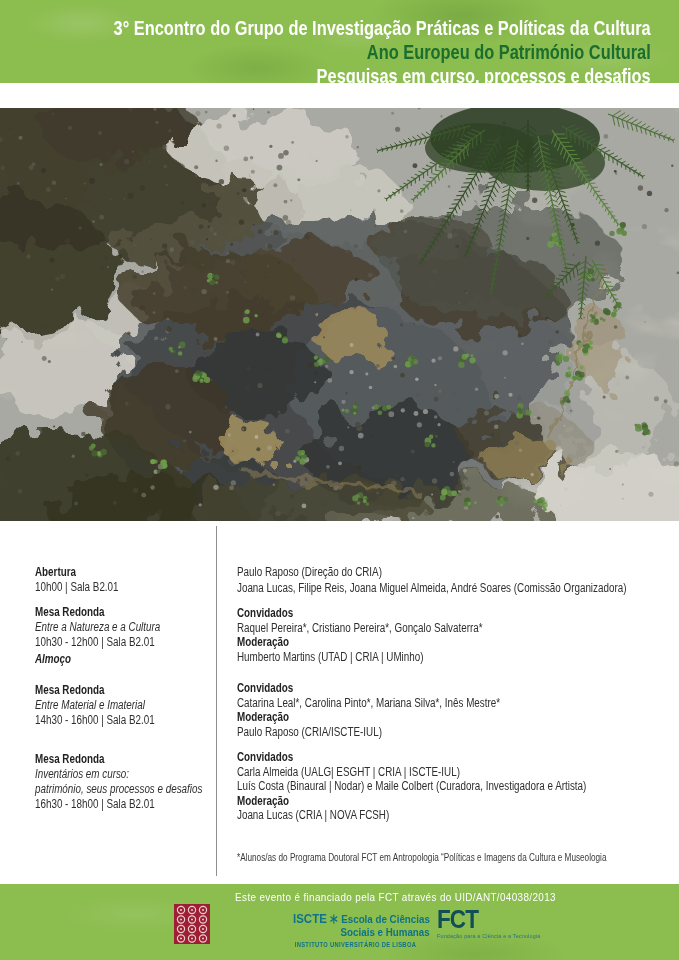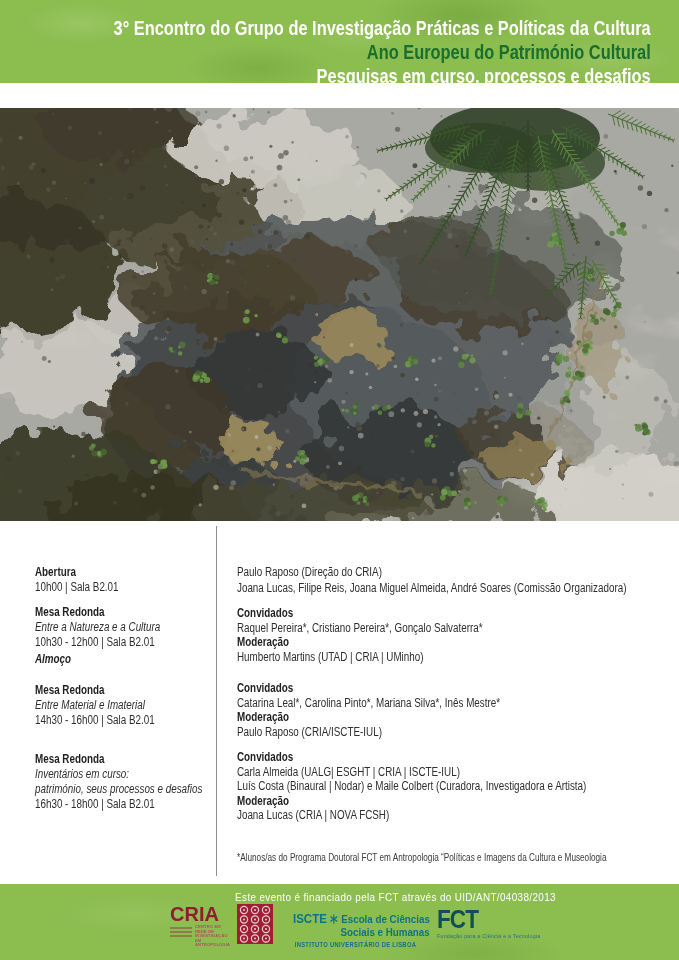--- a/index.html
+++ b/index.html
@@ -1397,31 +1397,20 @@
         <div>Joana Lucas (CRIA | NOVA FCSH)</div>
       </div>
       <div class="footnote">*Alunos/as do Programa Doutoral FCT em Antropologia “Políticas e Imagens da Cultura e Museologia</div>
     </div>
   </div>
 
   <div class="ftr">
     <div class="funding">Este evento é financiado pela FCT através do UID/ANT/04038/2013</div>
 
     <div class="logo-cria">
-      <div>
-        <div class="cria-name">CRIA</div>
-        <div class="cria-row">
-          <div class="cria-micro">
-              <div></div>
-              <div></div>
-              <div></div>
-            </div>
-          <div class="cria-sub">CENTRO EM REDE DE INVESTIGAÇÃO EM ANTROPOLOGIA</div>
-        </div>
-      </div>
       <svg class="cria-ornament" width="36" height="40" viewBox="0 0 36 40">
         <rect width="36" height="40" fill="#9e1e33"></rect>
         <g stroke="#e9cdd2" stroke-width="1.2" fill="none">
           <circle cx="7" cy="6" r="3.6"></circle>
             <circle cx="18" cy="6" r="3.6"></circle>
             <circle cx="29" cy="6" r="3.6"></circle>
           <circle cx="7" cy="15.5" r="3.6"></circle>
             <circle cx="18" cy="15.5" r="3.6"></circle>
             <circle cx="29" cy="15.5" r="3.6"></circle>
           <circle cx="7" cy="25" r="3.6"></circle>

